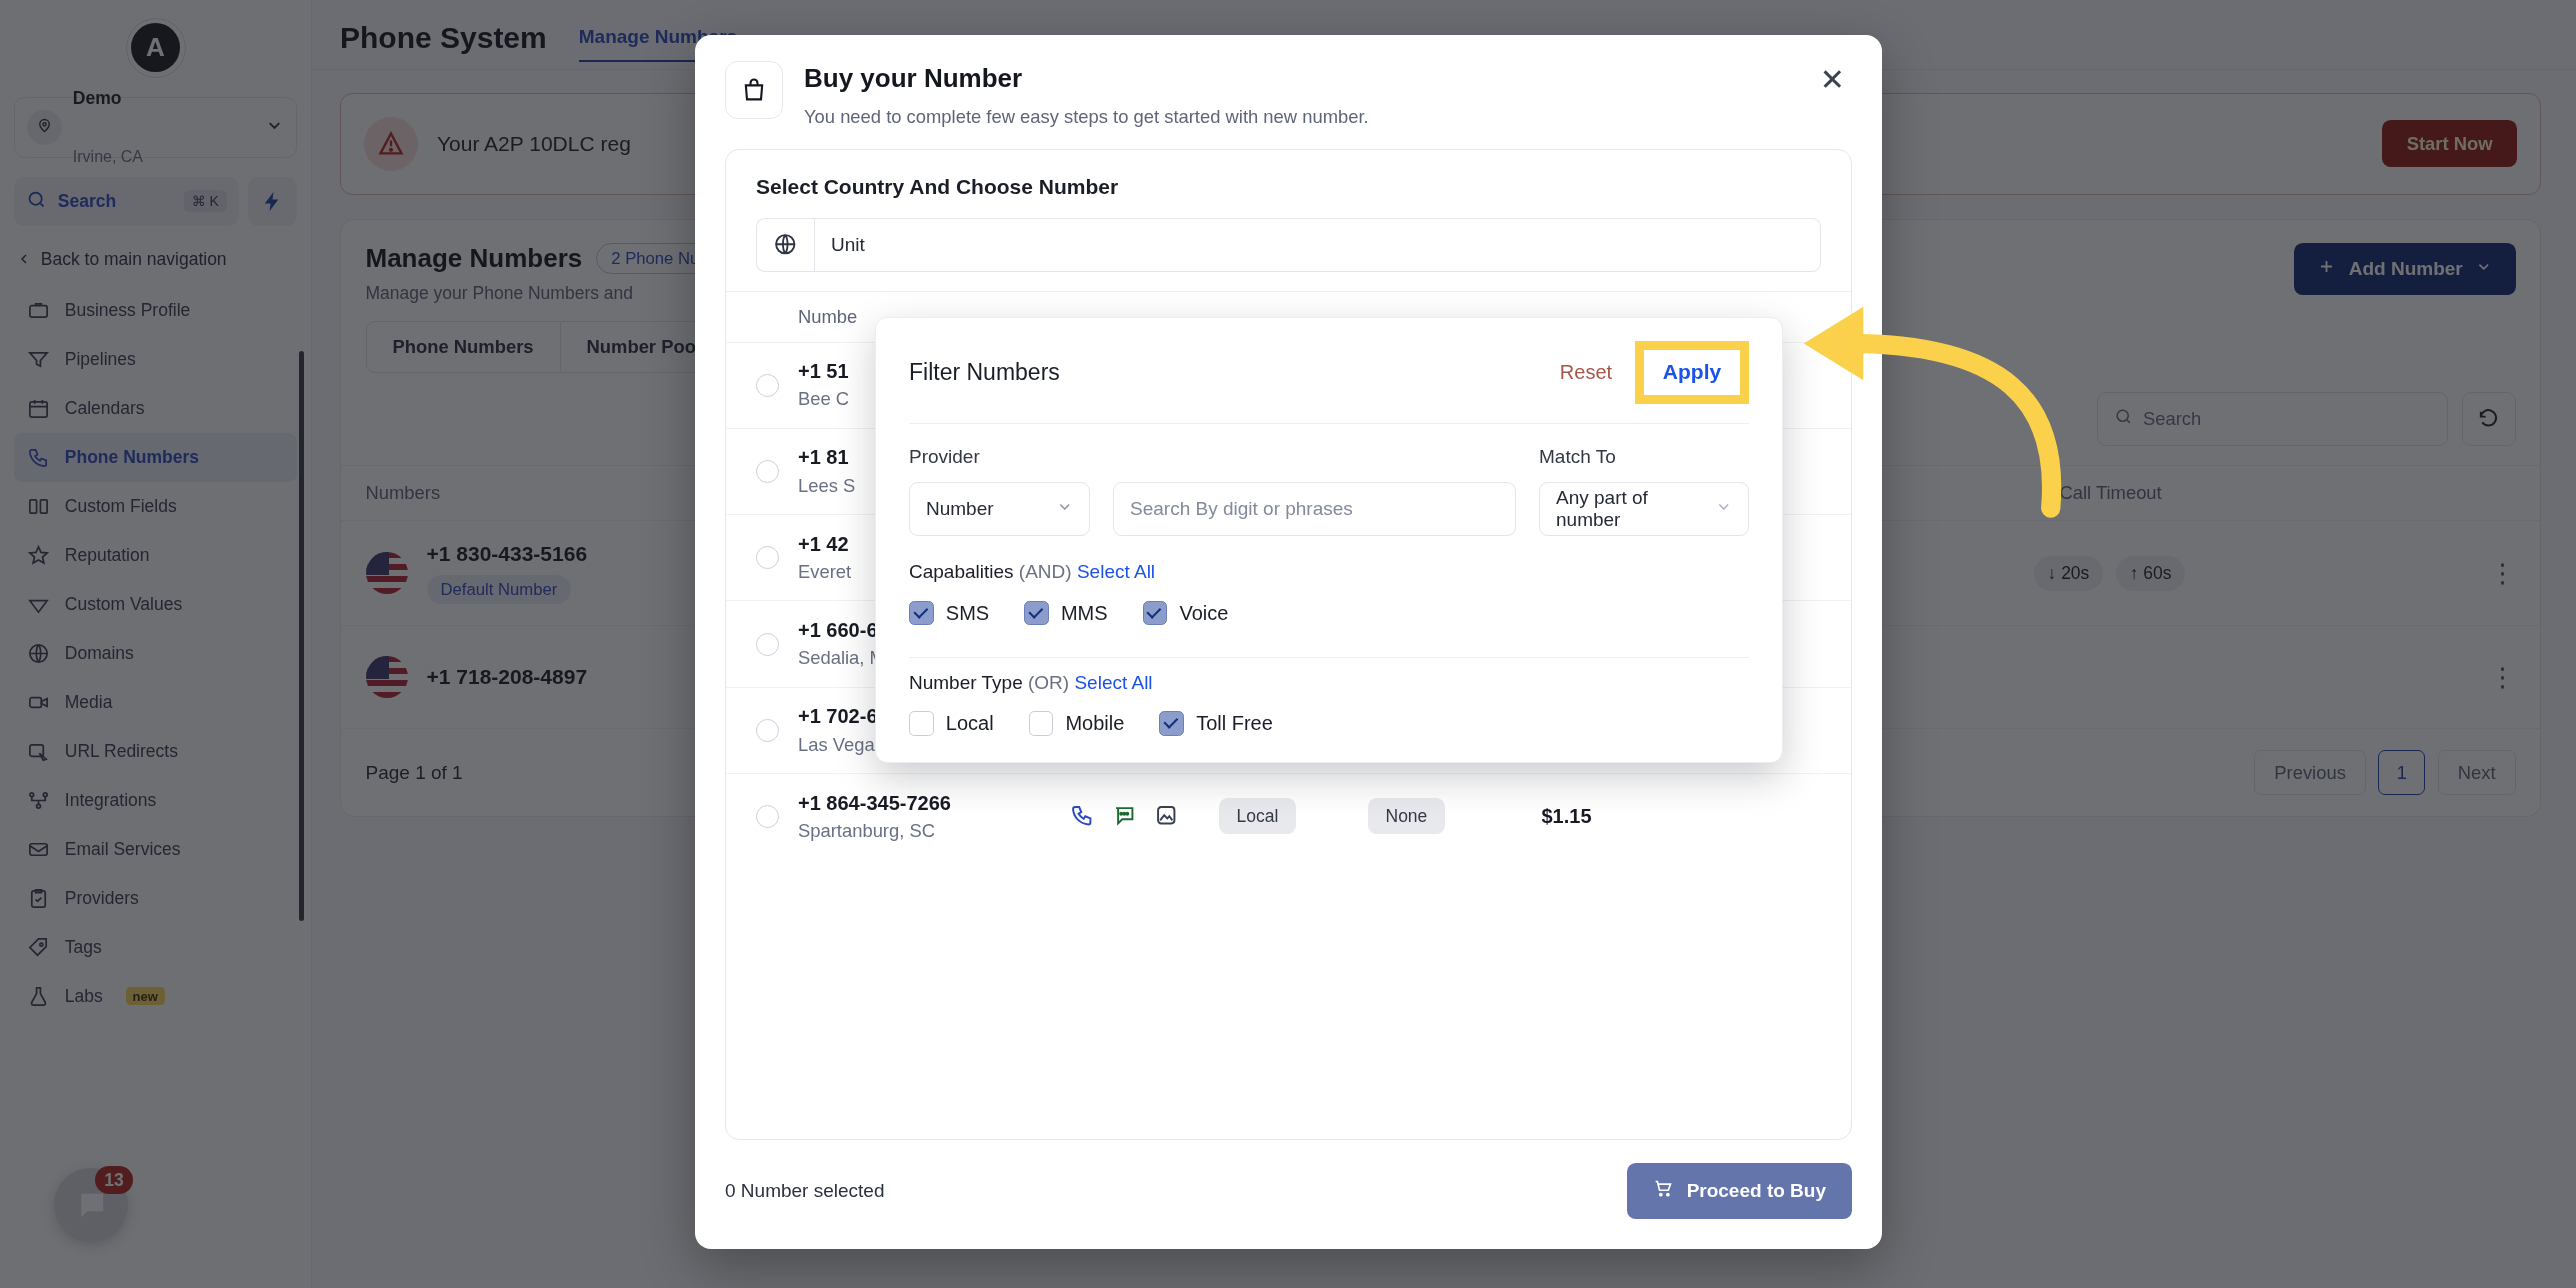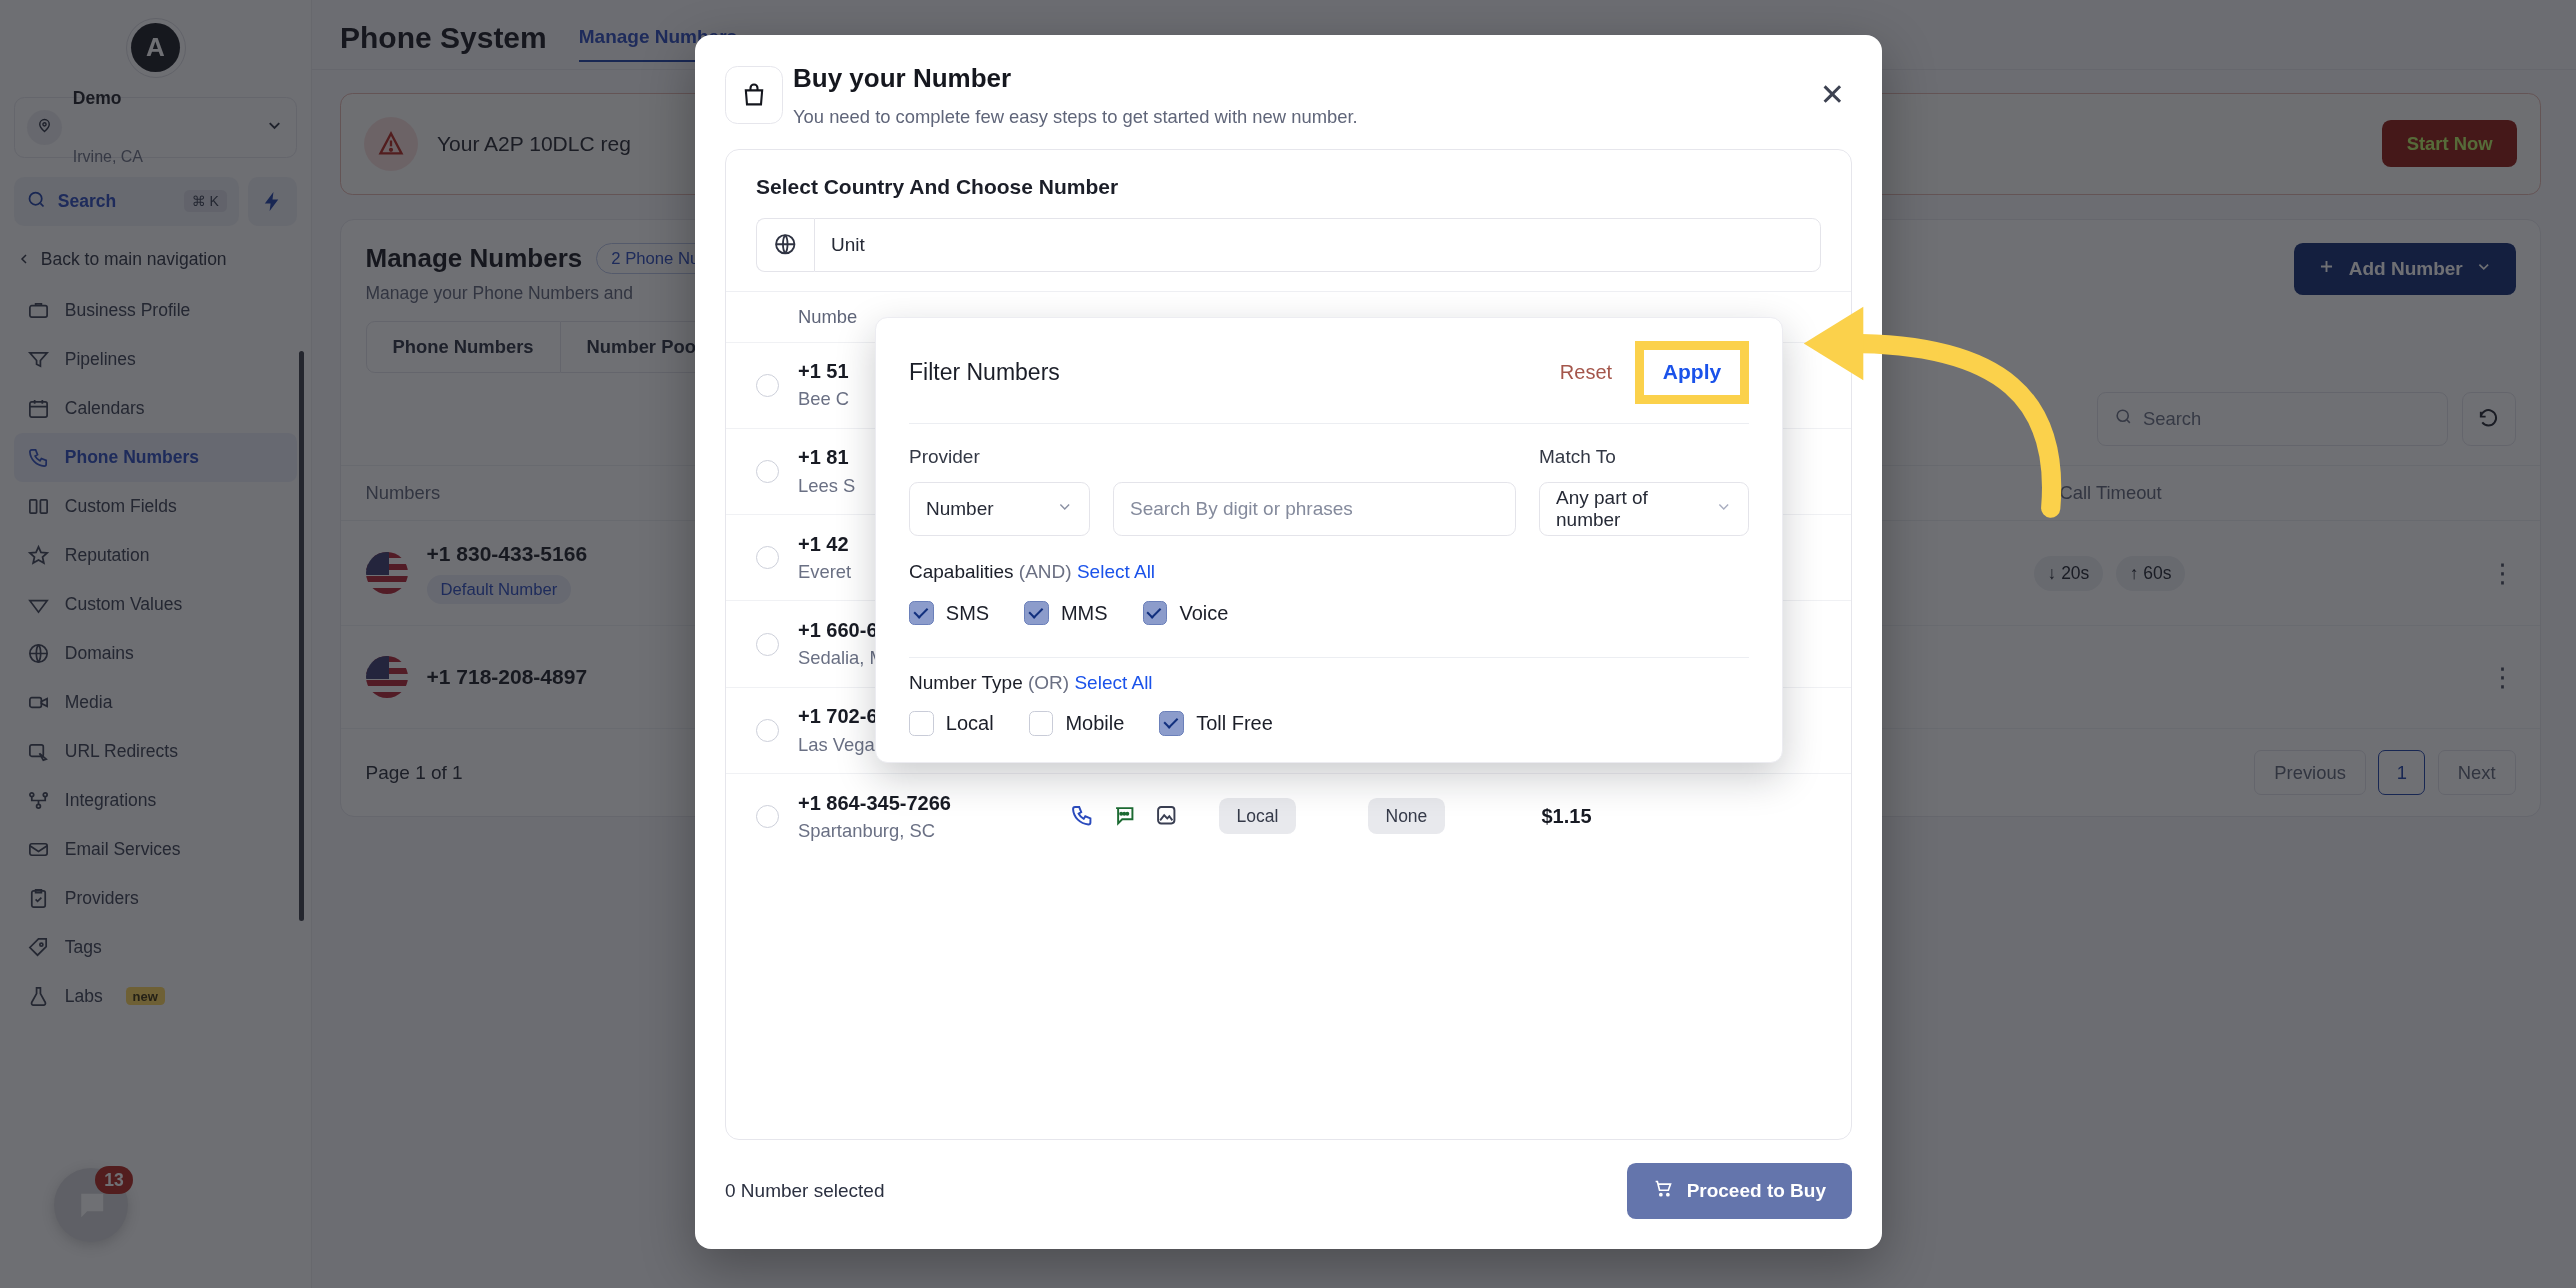--- a/index.html
+++ b/index.html
@@ -103,21 +103,21 @@
   .alert-card {
     margin: 23px 35px 0 28px; border: 0.9px solid #e3b5ae; border-radius: 12.3px;
     background: #fdfbfa; height: 102px; display:flex; align-items:center; padding: 0 23px; gap: 19px;
   }
   .alert-ico {
     width: 54px; height: 54px; border-radius: 50%; background: #f6dedb;
     display:flex; align-items:center; justify-content:center; flex: 0 0 54px;
   }
   .alert-text { flex: 1; font-size: 21px; color: #22252f; }
   .btn-danger {
-    background: #911a10; color: #bef264; font-size: 18.4px; font-weight: 600;
+    background: #911a10; color: #fef9c3; font-size: 18.4px; font-weight: 600;
     padding: 12.3px 24.5px; border-radius: 8.8px; border: none;
   }
 
   .panel {
     margin: 24.5px 35px 0 28px; background: #fff;
     border: 0.9px solid #e6e6ec; border-radius: 14px; overflow: hidden;
   }
   .panel-head { display:flex; align-items:flex-start; padding: 23px 24.5px 17.5px 24.5px; }
   .panel-head-l { flex: 1; }
   .panel-title-row { display:flex; align-items:center; gap: 14px; }
@@ -188,21 +188,21 @@
 
   
   .scrim { position:absolute; inset:0; background: rgba(22,24,30,0.62); }
 
   
   .modal {
     position: absolute; left: 695px; top: 35px; width: 1187px; height: 1214px;
     background: #fff; border-radius: 16px; box-shadow: 0 17.5px 53px rgba(0,0,0,.3);
     display: flex; flex-direction: column; overflow: hidden;
   }
-  .modal-head { display:flex; align-items:center; padding: 26px 30px 21px 30px; gap: 10px; }
+  .modal-head { display:flex; align-items:flex-start; padding: 26px 30px 21px 30px; gap: 21px; }
   .bag-box {
     width: 58px; height: 58px; border:0.9px solid #e6e6ec; border-radius: 12.3px;
     display:flex; align-items:center; justify-content:center; flex:0 0 58px;
   }
   .mh-text { flex: 1; padding-top: 1.8px; }
   .mh-title { font-size: 26px; font-weight: bold; color:#15171e; }
   .mh-sub { font-size: 18.4px; color:#5f6579; margin-top: 12.3px; }
   .mh-close { font-size: 30px; color:#3d4251; line-height: 1; padding: 3.5px 7px; }
 
   .modal-body { flex: 1; padding: 0 30px; position: relative; }

